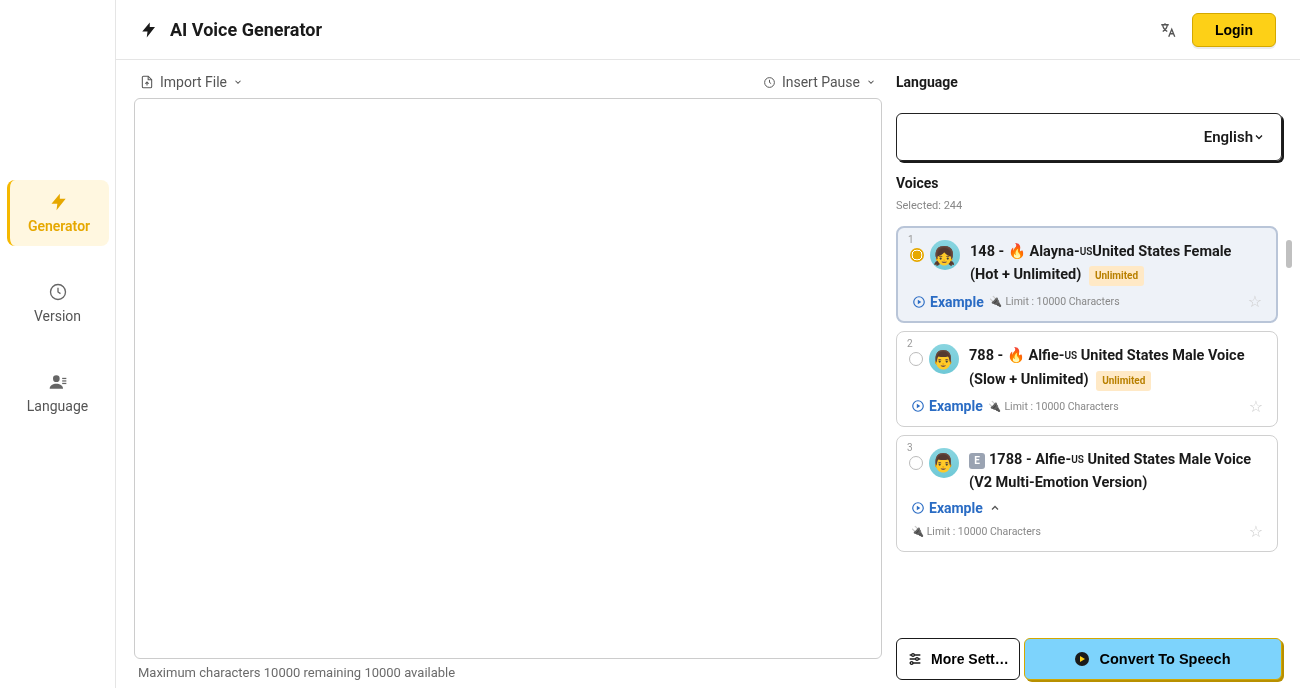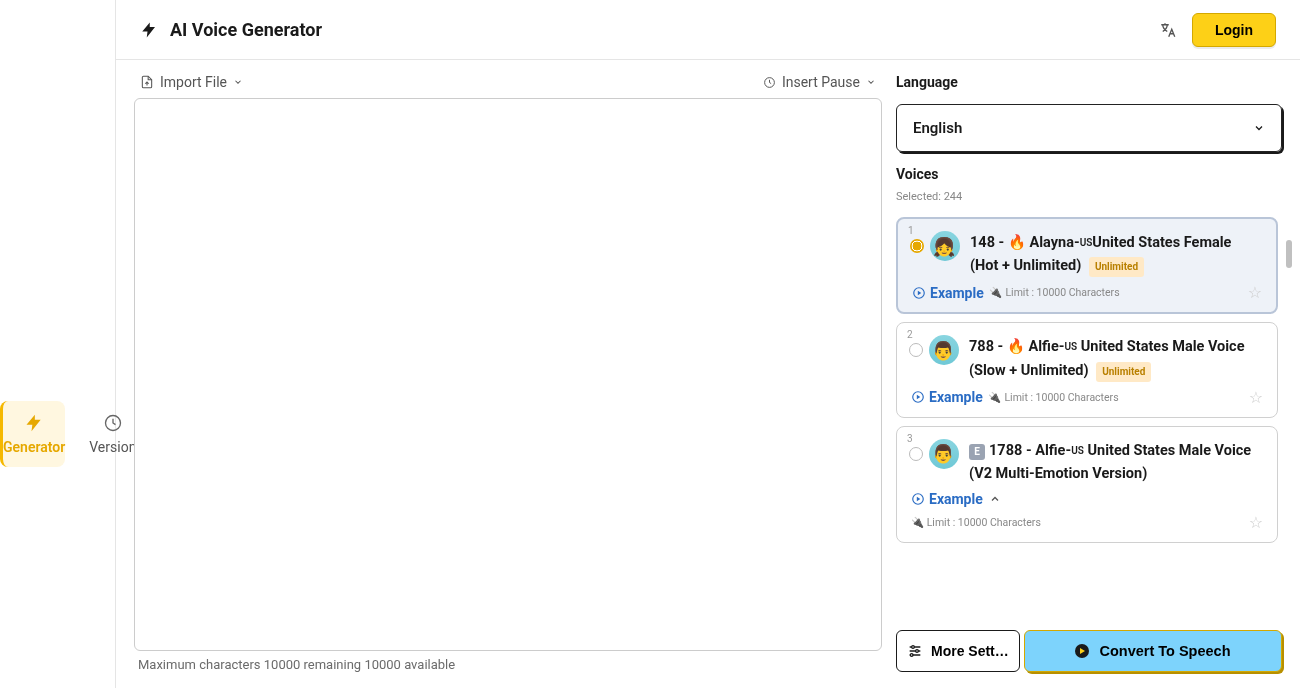--- a/index.html
+++ b/index.html
@@ -1,46 +1,46 @@
 <!DOCTYPE html>
 <html><head>
 <meta charset="utf-8">
 <style>
 * { box-sizing: border-box; margin: 0; padding: 0; }
 body { font-family: -apple-system, BlinkMacSystemFont, "Segoe UI", Roboto, Arial, sans-serif; color: #1a1a1a; background: #fff; font-size: 14px; }
 
 .app { display: flex; height: 688px; width: 1300px; }
 
-.sidebar { width: 116px; border-right: 1px solid #e5e5e5; display: flex; flex-direction: row; align-items: center; padding-top: 180px; gap: 24px; }
+.sidebar { width: 116px; border-right: 1px solid #e5e5e5; display: flex; flex-direction: column; align-items: center; padding-top: 180px; gap: 24px; }
 .sidebar-item { display: flex; flex-direction: column; align-items: center; gap: 6px; width: 102px; padding: 12px 0; border-radius: 8px; cursor: pointer; }
 .sidebar-item.active { background: #fff7e0; border-left: 3px solid #f5b800; }
 .sidebar-item .label { font-size: 14px; }
 .sidebar-item.active .label { color: #e6a800; font-weight: 600; }
 .sidebar-item:not(.active) .label { color: #555; }
 
 .main { flex: 1; display: flex; flex-direction: column; }
 
 .header { height: 60px; display: flex; align-items: center; padding: 0 24px; border-bottom: 1px solid #e5e5e5; gap: 12px; }
 .header .title { font-size: 18px; font-weight: 700; }
 .header-spacer { flex: 1; }
 .login-btn { background: #fdd017; border: 1px solid #d4a800; border-radius: 6px; padding: 8px 22px; font-weight: 600; cursor: pointer; font-size: 14px; box-shadow: 0 2px 0 rgba(0,0,0,0.08); }
 .translate-icon { display: inline-flex; align-items: center; justify-content: center; width: 24px; height: 24px; cursor: pointer; color: #555; }
 
-.content { flex: 1; display: flex; padding: 14px 18px 16px 18px; gap: 14px; overflow: hidden; }
+.content { flex: 1; display: flex; padding: 14px 18px 8px 18px; gap: 14px; overflow: hidden; }
 
 .left-col { flex: 1; display: flex; flex-direction: column; }
 .toolbar { display: flex; align-items: center; padding: 0 6px 8px 6px; color: #555; }
 .toolbar .tool-btn { display: inline-flex; align-items: center; gap: 6px; cursor: pointer; font-size: 14px; }
 .toolbar .spacer { flex: 1; }
 .textarea { flex: 1; border: 1px solid #ccc; border-radius: 6px; resize: none; padding: 12px; font-family: inherit; font-size: 14px; outline: none; }
 .char-info { font-size: 13px; color: #6b6b6b; padding: 6px 4px 0; }
 
 .right-col { width: 386px; display: flex; flex-direction: column; gap: 14px; position: relative; }
 .section-label { font-size: 14px; font-weight: 700; }
-.lang-select { width: 100%; border: 1px solid #222; border-radius: 6px; padding: 14px 16px; font-size: 15px; font-weight: 600; display: flex; align-items: center; justify-content: space-between; cursor: pointer; box-shadow: 2px 2px 0 #1a1a1a; }
+.lang-select { width: 100%; border: 1px solid #222; border-radius: 6px; padding: 14px 16px; font-size: 15px; font-weight: 600; display: flex; align-items: center; justify-content: flex-end; cursor: pointer; box-shadow: 2px 2px 0 #1a1a1a; margin-top: 9px; }
 
 .voices-header { display: flex; align-items: baseline; gap: 8px; flex-direction: column; }
 .voices-header .sub { font-size: 11px; color: #888; }
 
 .voice-list { flex: 1; overflow-y: auto; display: flex; flex-direction: column; gap: 8px; padding-right: 4px; }
 .voice-card { border: 1px solid #d0d0d0; border-radius: 8px; padding: 12px 14px 10px 14px; position: relative; }
 .voice-card.selected { background: #eef2f8; border: 2px solid #b9c5d8; }
 .voice-card .idx { position: absolute; top: 6px; left: 10px; font-size: 10px; color: #999; }
 .voice-card .radio { position: absolute; left: 12px; top: 20px; width: 14px; height: 14px; border-radius: 50%; }
 .voice-card.selected .radio { background: radial-gradient(circle, #e6a800 0 45%, #fff 46% 55%, #e6a800 56% 100%); }

